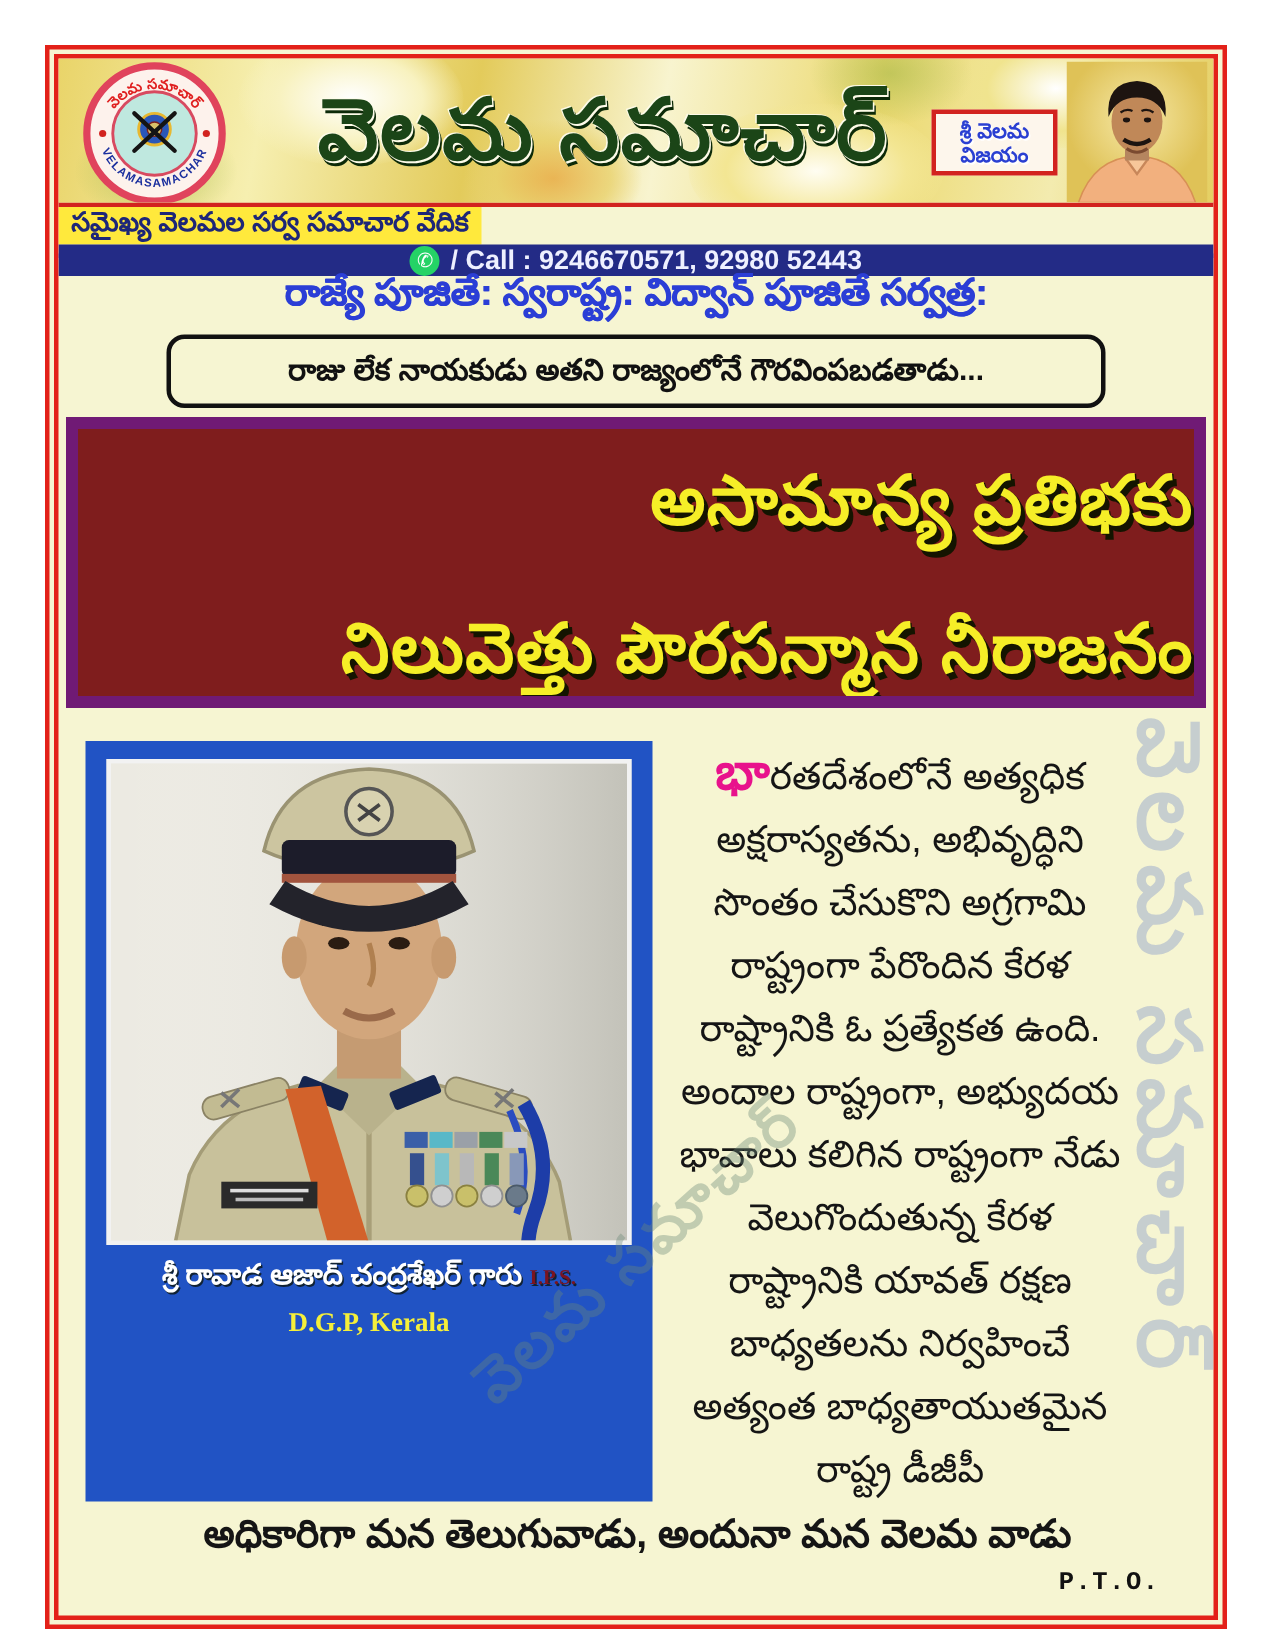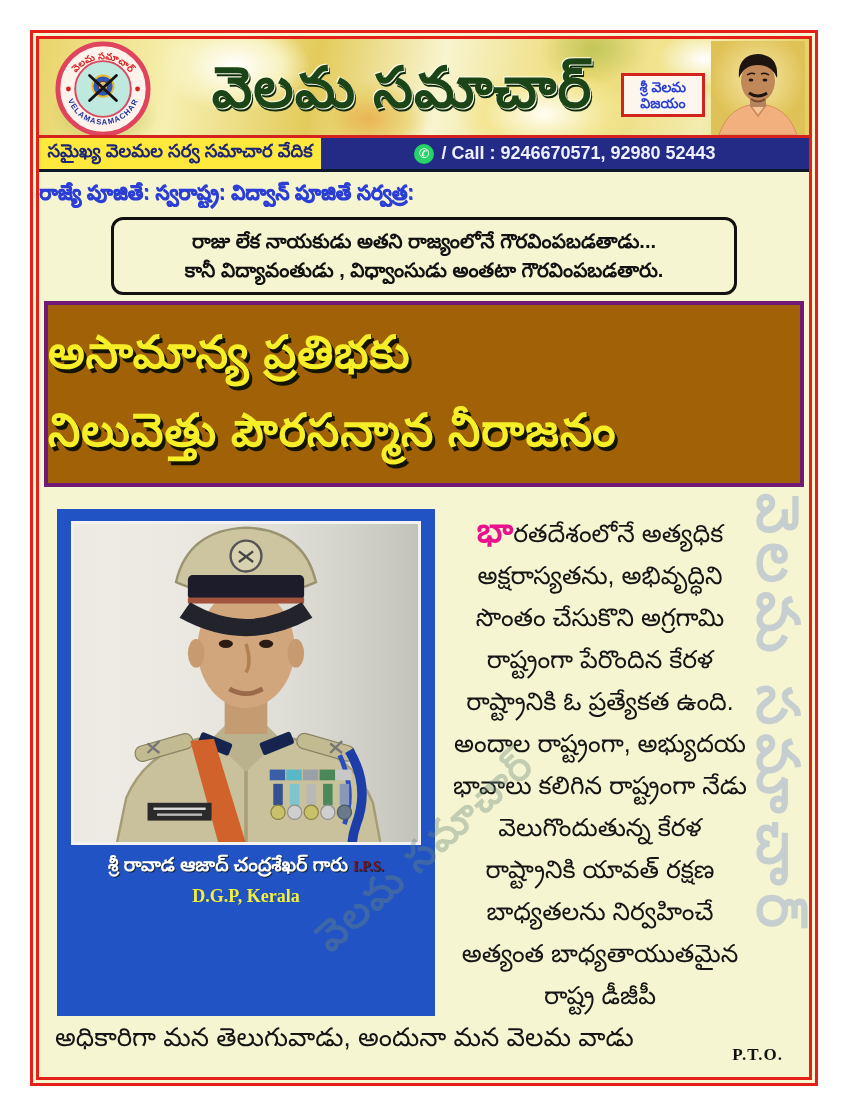--- a/index.html
+++ b/index.html
@@ -31,50 +31,50 @@
     white-space:nowrap;
   }
   .victory-badge{
     position:absolute;right:104px;top:34px;width:74px;padding:3px 2px;
     background:#fdf6ec;border:3px solid #d2231f;border-radius:0;text-align:center;
     color:#2a3fd2;font-weight:bold;font-size:14px;line-height:16px;
     text-shadow:1px 1px 0 #ffffff;
   }
   .editor-photo{position:absolute;right:4px;top:2px;width:94px;height:94px;}
   
-  .contact-strip{display:flex;height:31px;border-top:3px solid #d2231f;border-bottom:3px solid #0f172a;}
+  .contact-strip{display:flex;height:31px;border-top:3px solid #d2231f;border-bottom:3px solid #4c1d95;flex-direction:column;}
   .strip-left{
     width:282px;background:#ffe93c;color:#1d2678;font-weight:bold;font-size:18px;
     display:flex;align-items:center;justify-content:center;white-space:nowrap;
   }
   .strip-right{
     flex:1;background:#232b86;color:#eef0ff;font-weight:bold;font-size:18px;
     display:flex;align-items:center;justify-content:center;gap:7px;white-space:nowrap;
   }
   .wa-icon{width:20px;height:20px;border-radius:50%;background:#25d366;display:inline-flex;align-items:center;justify-content:center;color:#ffffff;font-size:13px;line-height:20px;}
   
   .subheadline{
-    margin-top:9px;color:#2b3ed6;font-weight:bold;font-size:20px;
+    margin-top:9px;text-align:center;color:#2b3ed6;font-weight:bold;font-size:25px;
     text-shadow:.5px .5px 0 #2b3ed6;
   }
   .quote-box{
     width:600px;margin:8px auto 6px auto;border:3px solid #111;border-radius:12px;
     padding:7px 10px;text-align:center;color:#111;font-weight:bold;font-size:20px;line-height:29px;
   }
   
   .banner{
-    margin:4px 5px 10px 5px;border:4px solid #701a75;background:#a16207;height:178px;
-    text-align:left;overflow:hidden;
+    margin:4px 5px 10px 5px;border:8px solid #701a75;background:#7f1d1d;height:178px;
+    text-align:right;overflow:hidden;
   }
   .banner-line{
     font-weight:bold;color:#f6ee27;font-size:46px;letter-spacing:1px;white-space:nowrap;
     text-shadow:3px 4px 0 #141400,1px 1px 0 #141400;
   }
   .banner-line.l1{margin-top:20px;}
-  .banner-line.l2{margin-top:13px;}
+  .banner-line.l2{margin-top:34px;}
   
   .main{position:relative;display:flex;padding:12px 0 0 18px;}
   .photo-card{
     width:378px;flex:none;background:#2153c4;padding:12px 14px 10px 14px;box-sizing:border-box;
   }
   .photo-frame{border:3px solid #f2f2f2;background:#eceae2;height:318px;overflow:hidden;}
   .photo-frame svg{display:block;width:100%;height:100%;}
   .caption-name{
     margin-top:9px;text-align:center;color:#ffffff;font-weight:bold;font-size:19px;white-space:nowrap;
     text-shadow:1px 1px 0 #123;
@@ -92,25 +92,25 @@
     position:absolute;right:-8px;top:-4px;height:470px;writing-mode:vertical-rl;
     font-size:58px;font-weight:bold;color:rgba(158,173,204,0.55);letter-spacing:8px;overflow:hidden;
     pointer-events:none;white-space:nowrap;
   }
   .d-watermark{
     position:absolute;left:250px;top:330px;transform:rotate(-42deg);
     font-size:40px;font-weight:bold;color:rgba(108,138,120,0.38);letter-spacing:2px;
     pointer-events:none;white-space:nowrap;
   }
   .lastline{
-    padding:6px 14px 0 16px;color:#151515;font-size:26px;font-weight:400;white-space:nowrap;
+    padding:6px 14px 0 16px;color:#151515;font-size:26px;font-weight:700;white-space:nowrap;text-align:center;
   }
   .pto{
-    position:absolute;right:26px;bottom:12px;color:#111;font-weight:bold;font-size:17px;
-    font-family:Liberation Serif, serif;letter-spacing:1px;
+    position:absolute;right:36px;bottom:12px;color:#111;font-weight:bold;font-size:17px;
+    font-family:Liberation Mono, monospace;letter-spacing:1px;
   }
 </style>
 </head>
 <body>
 
 <div class="sheet">
 
   <header class="masthead">
     <div class="petal p1"></div>
     <div class="petal p2"></div>
@@ -176,21 +176,20 @@
     <div class="strip-right">
       <span class="wa-icon">✆</span>
       <span>/ Call :  9246670571, 92980 52443</span>
     </div>
   </div>
 
   <div class="subheadline">రాజ్యే పూజితే: స్వరాష్ట్ర: విద్వాన్ పూజితే సర్వత్ర:</div>
 
   <div class="quote-box">
     <div>రాజు లేక నాయకుడు అతని రాజ్యంలోనే గౌరవింపబడతాడు...</div>
-    <div>కానీ విద్యావంతుడు , విధ్వాంసుడు అంతటా గౌరవింపబడతారు.</div>
   </div>
 
   <div class="banner">
     <div class="banner-line l1">అసామాన్య ప్రతిభకు</div>
     <div class="banner-line l2">నిలువెత్తు పౌరసన్మాన నీరాజనం</div>
   </div>
 
   <div class="main">
 
     <div class="photo-card">

